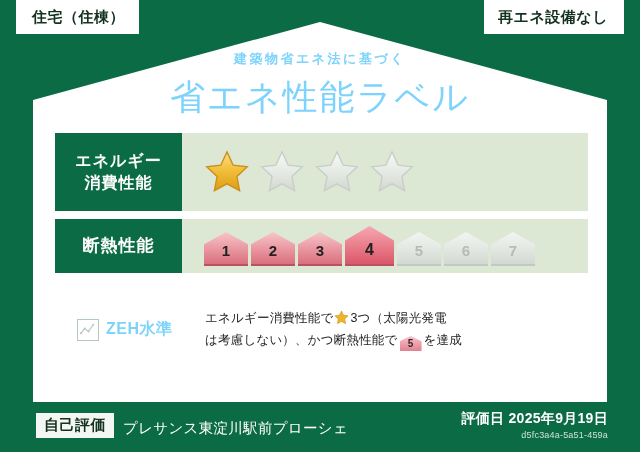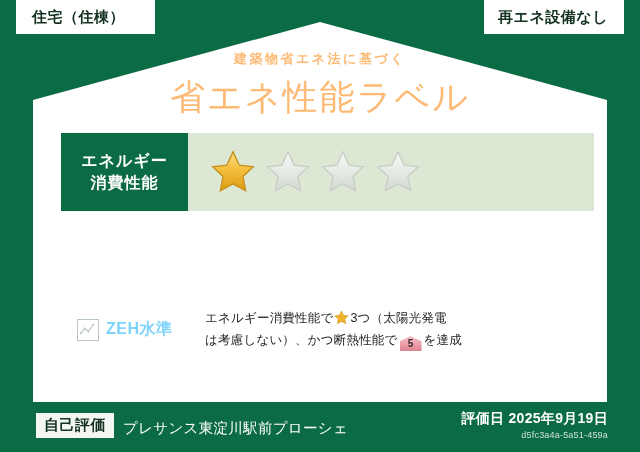--- a/index.html
+++ b/index.html
@@ -36,47 +36,47 @@
     background: #ffffff;
     color: #14321f;
     font-weight: bold;
     font-size: 15px;
     letter-spacing: 0.5px;
     display: flex;
     align-items: center;
     justify-content: center;
     white-space: nowrap;
   }
-  .corner-tab.left  { left: 16px;  height: 34px; padding: 0 30px 0 16px; }
+  .corner-tab.left  { left: 16px;  height: 34px; padding: 0 14px 0 16px; }
   .corner-tab.right { right: 16px; height: 34px; padding: 0 16px 0 14px; }
 
   
   .title-block {
     position: absolute;
     left: 0; right: 0;
     top: 50px;
     text-align: center;
-    color: #fdba74;
+    color: #7dd3fc;
   }
   .title-sub {
     font-size: 13px;
     font-weight: bold;
     letter-spacing: 2.5px;
     margin-bottom: 6px;
   }
   .title-main {
     font-size: 35px;
     font-weight: normal;
     letter-spacing: 2px;
   }
 
   
   .rows {
     position: absolute;
-    left: 61px;
+    left: 55px;
     top: 133px;
     width: 533px;
   }
   .row {
     position: relative;
     display: flex;
     align-items: stretch;
     background: #dce8d4;
     margin-bottom: 8px;
   }
@@ -298,20 +298,36 @@
                   <stop offset="50%" stop-color="#e6eae4"></stop>
                   <stop offset="100%" stop-color="#d2d8d1"></stop>
                 </linearGradient>
               </defs>
               <polygon points="12,1.5 15.2,8.4 22.6,9.3 17.2,14.4 18.6,21.8 12,18.2 5.4,21.8 6.8,14.4 1.4,9.3 8.8,8.4" fill="url(#sg3)" stroke="#c8cec7" stroke-width="0.7"></polygon>
             </svg>
           </div>
       </div>
     </div>
 
+    <div class="row row-insul">
+      <div class="row-label one-line">
+        <span>断熱性能</span>
+      </div>
+      <div class="row-value">
+        <div class="badge-row" id="badge-row">
+            <div class="badge">1</div>
+            <div class="badge">2</div>
+            <div class="badge">3</div>
+            <div class="badge active">4</div>
+            <div class="badge off">5</div>
+            <div class="badge off">6</div>
+            <div class="badge off">7</div>
+          </div>
+      </div>
+    </div>
 
   </div>
 
   <div class="note">
     <div class="zeh">
       <span class="zeh-icon">
         <svg width="19" height="19" viewBox="0 0 20 20">
           <polyline points="3,14 7,9 11,12 16,5" fill="none" stroke="#b7c9bd" stroke-width="1.2"></polyline>
           <circle cx="3" cy="14" r="1.1" fill="#b7c9bd"></circle>
           <circle cx="7" cy="9" r="1.1" fill="#b7c9bd"></circle>

